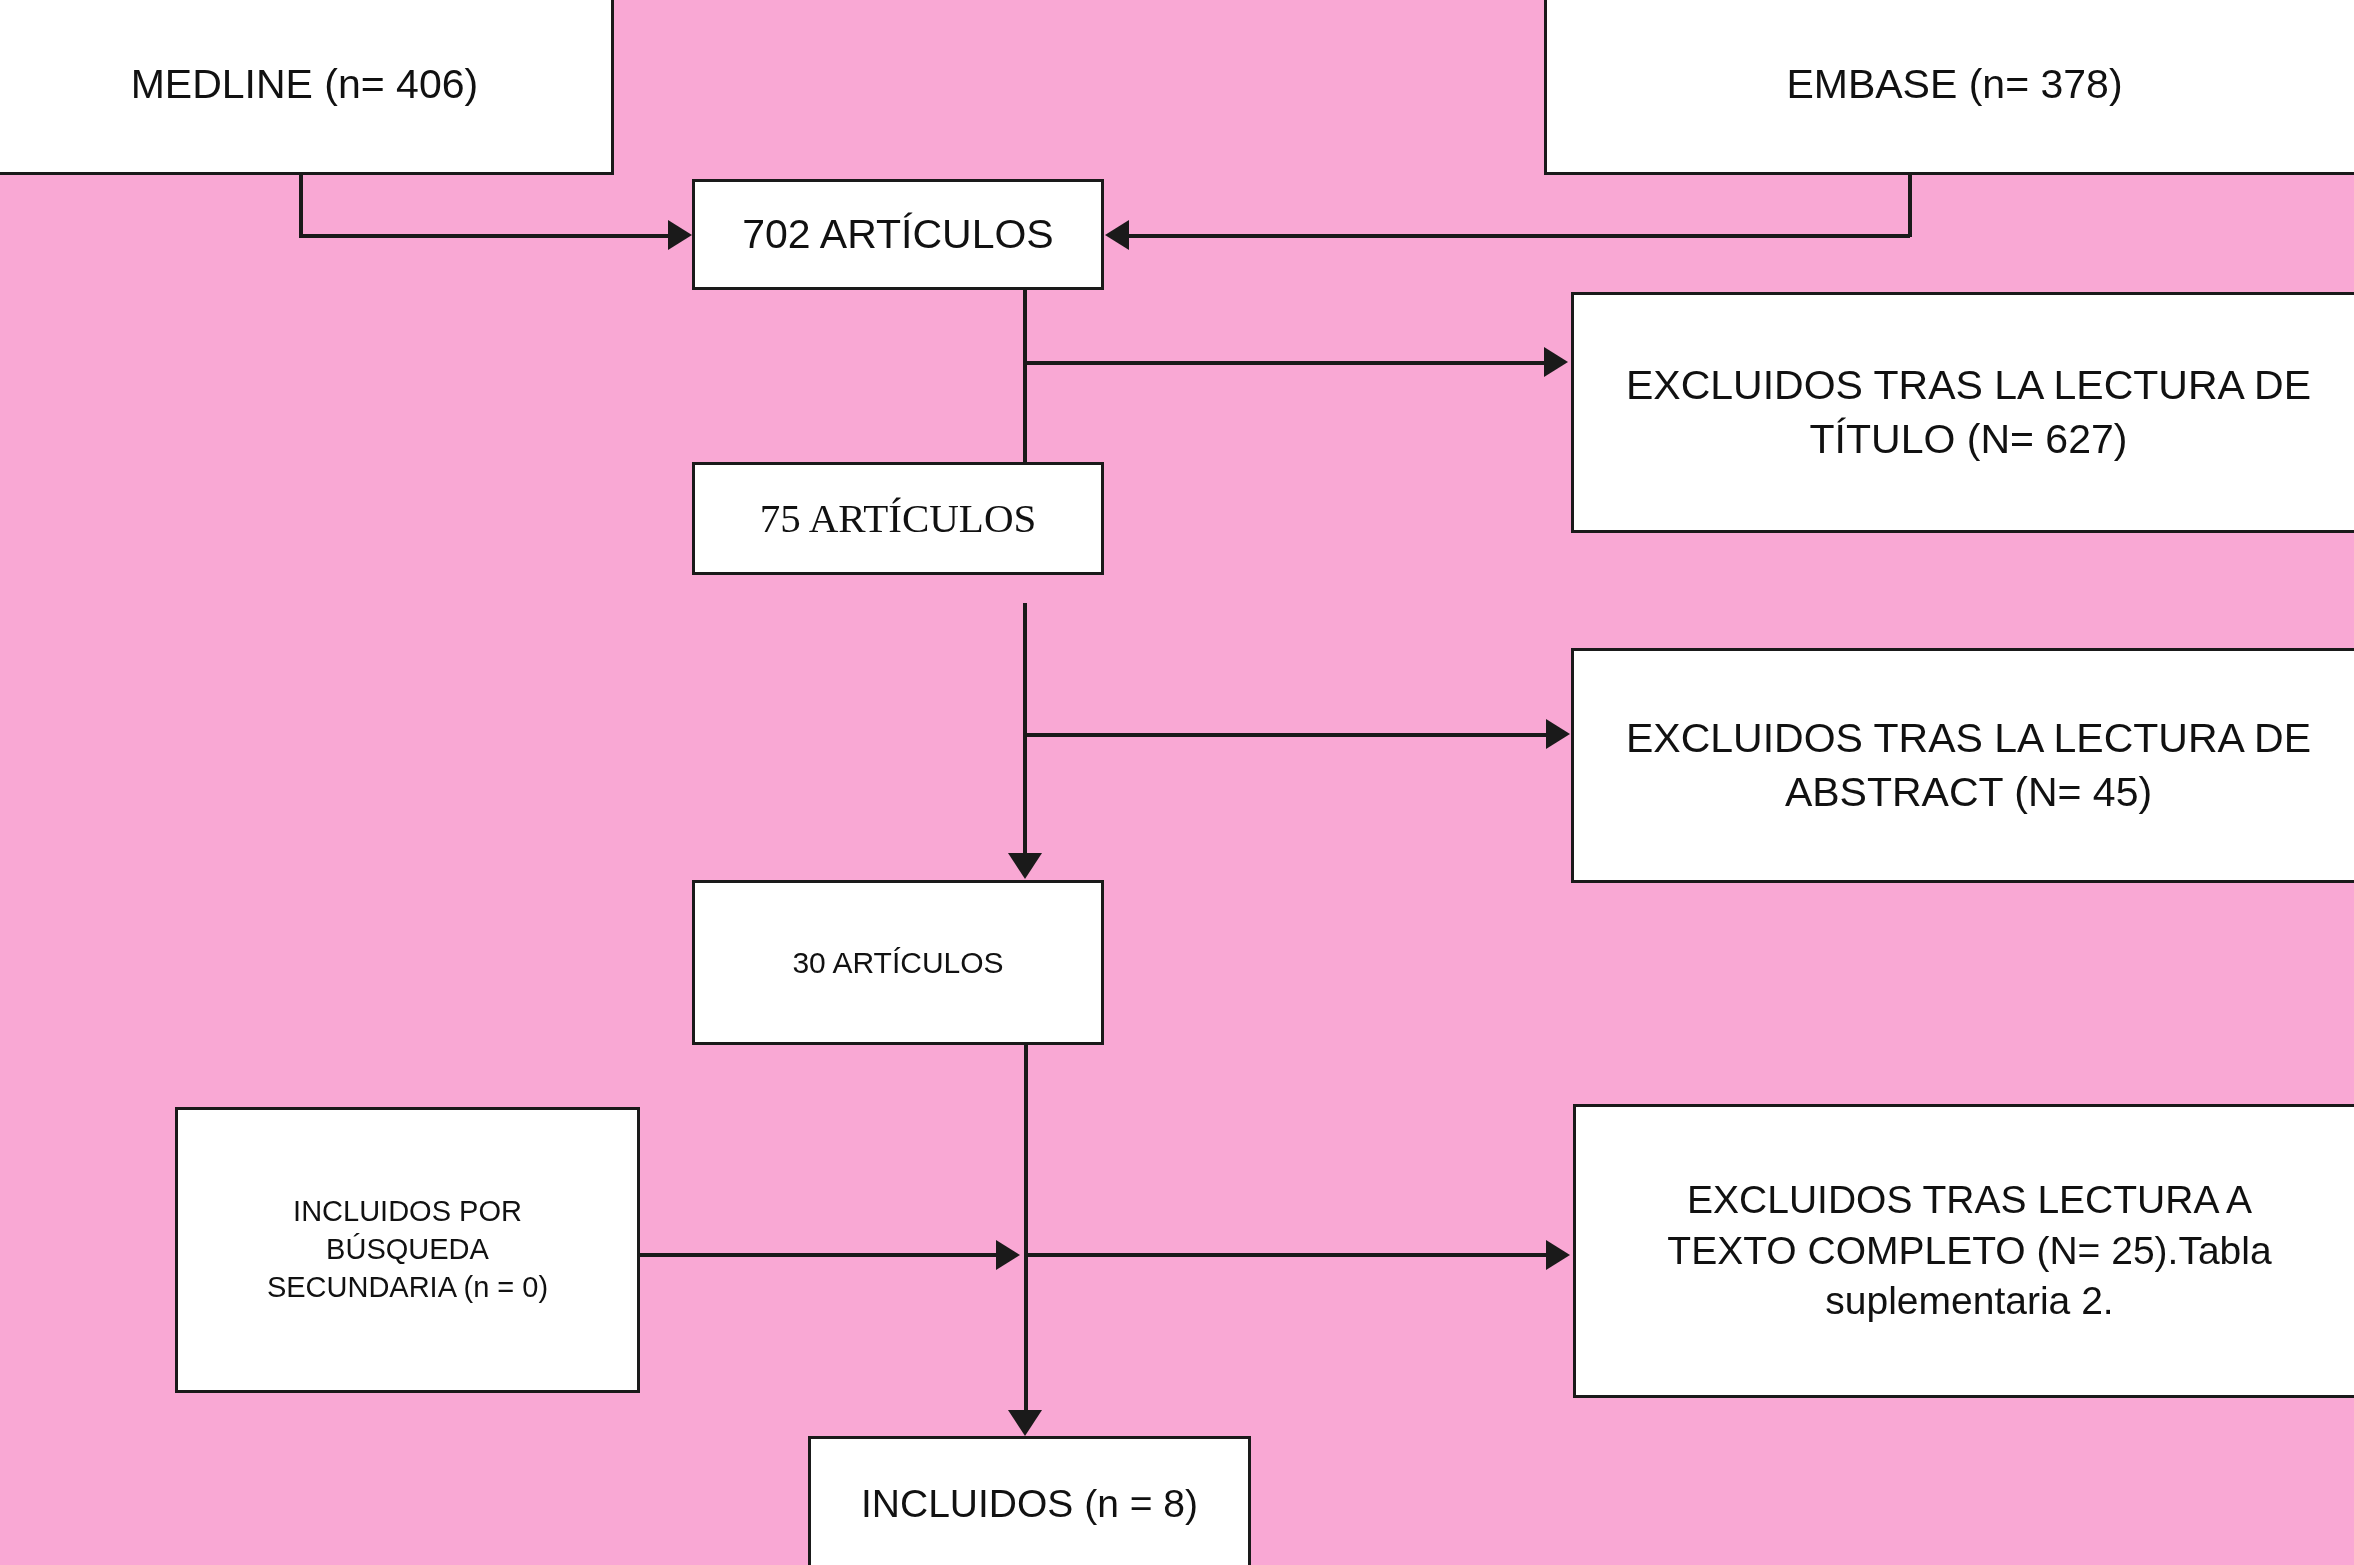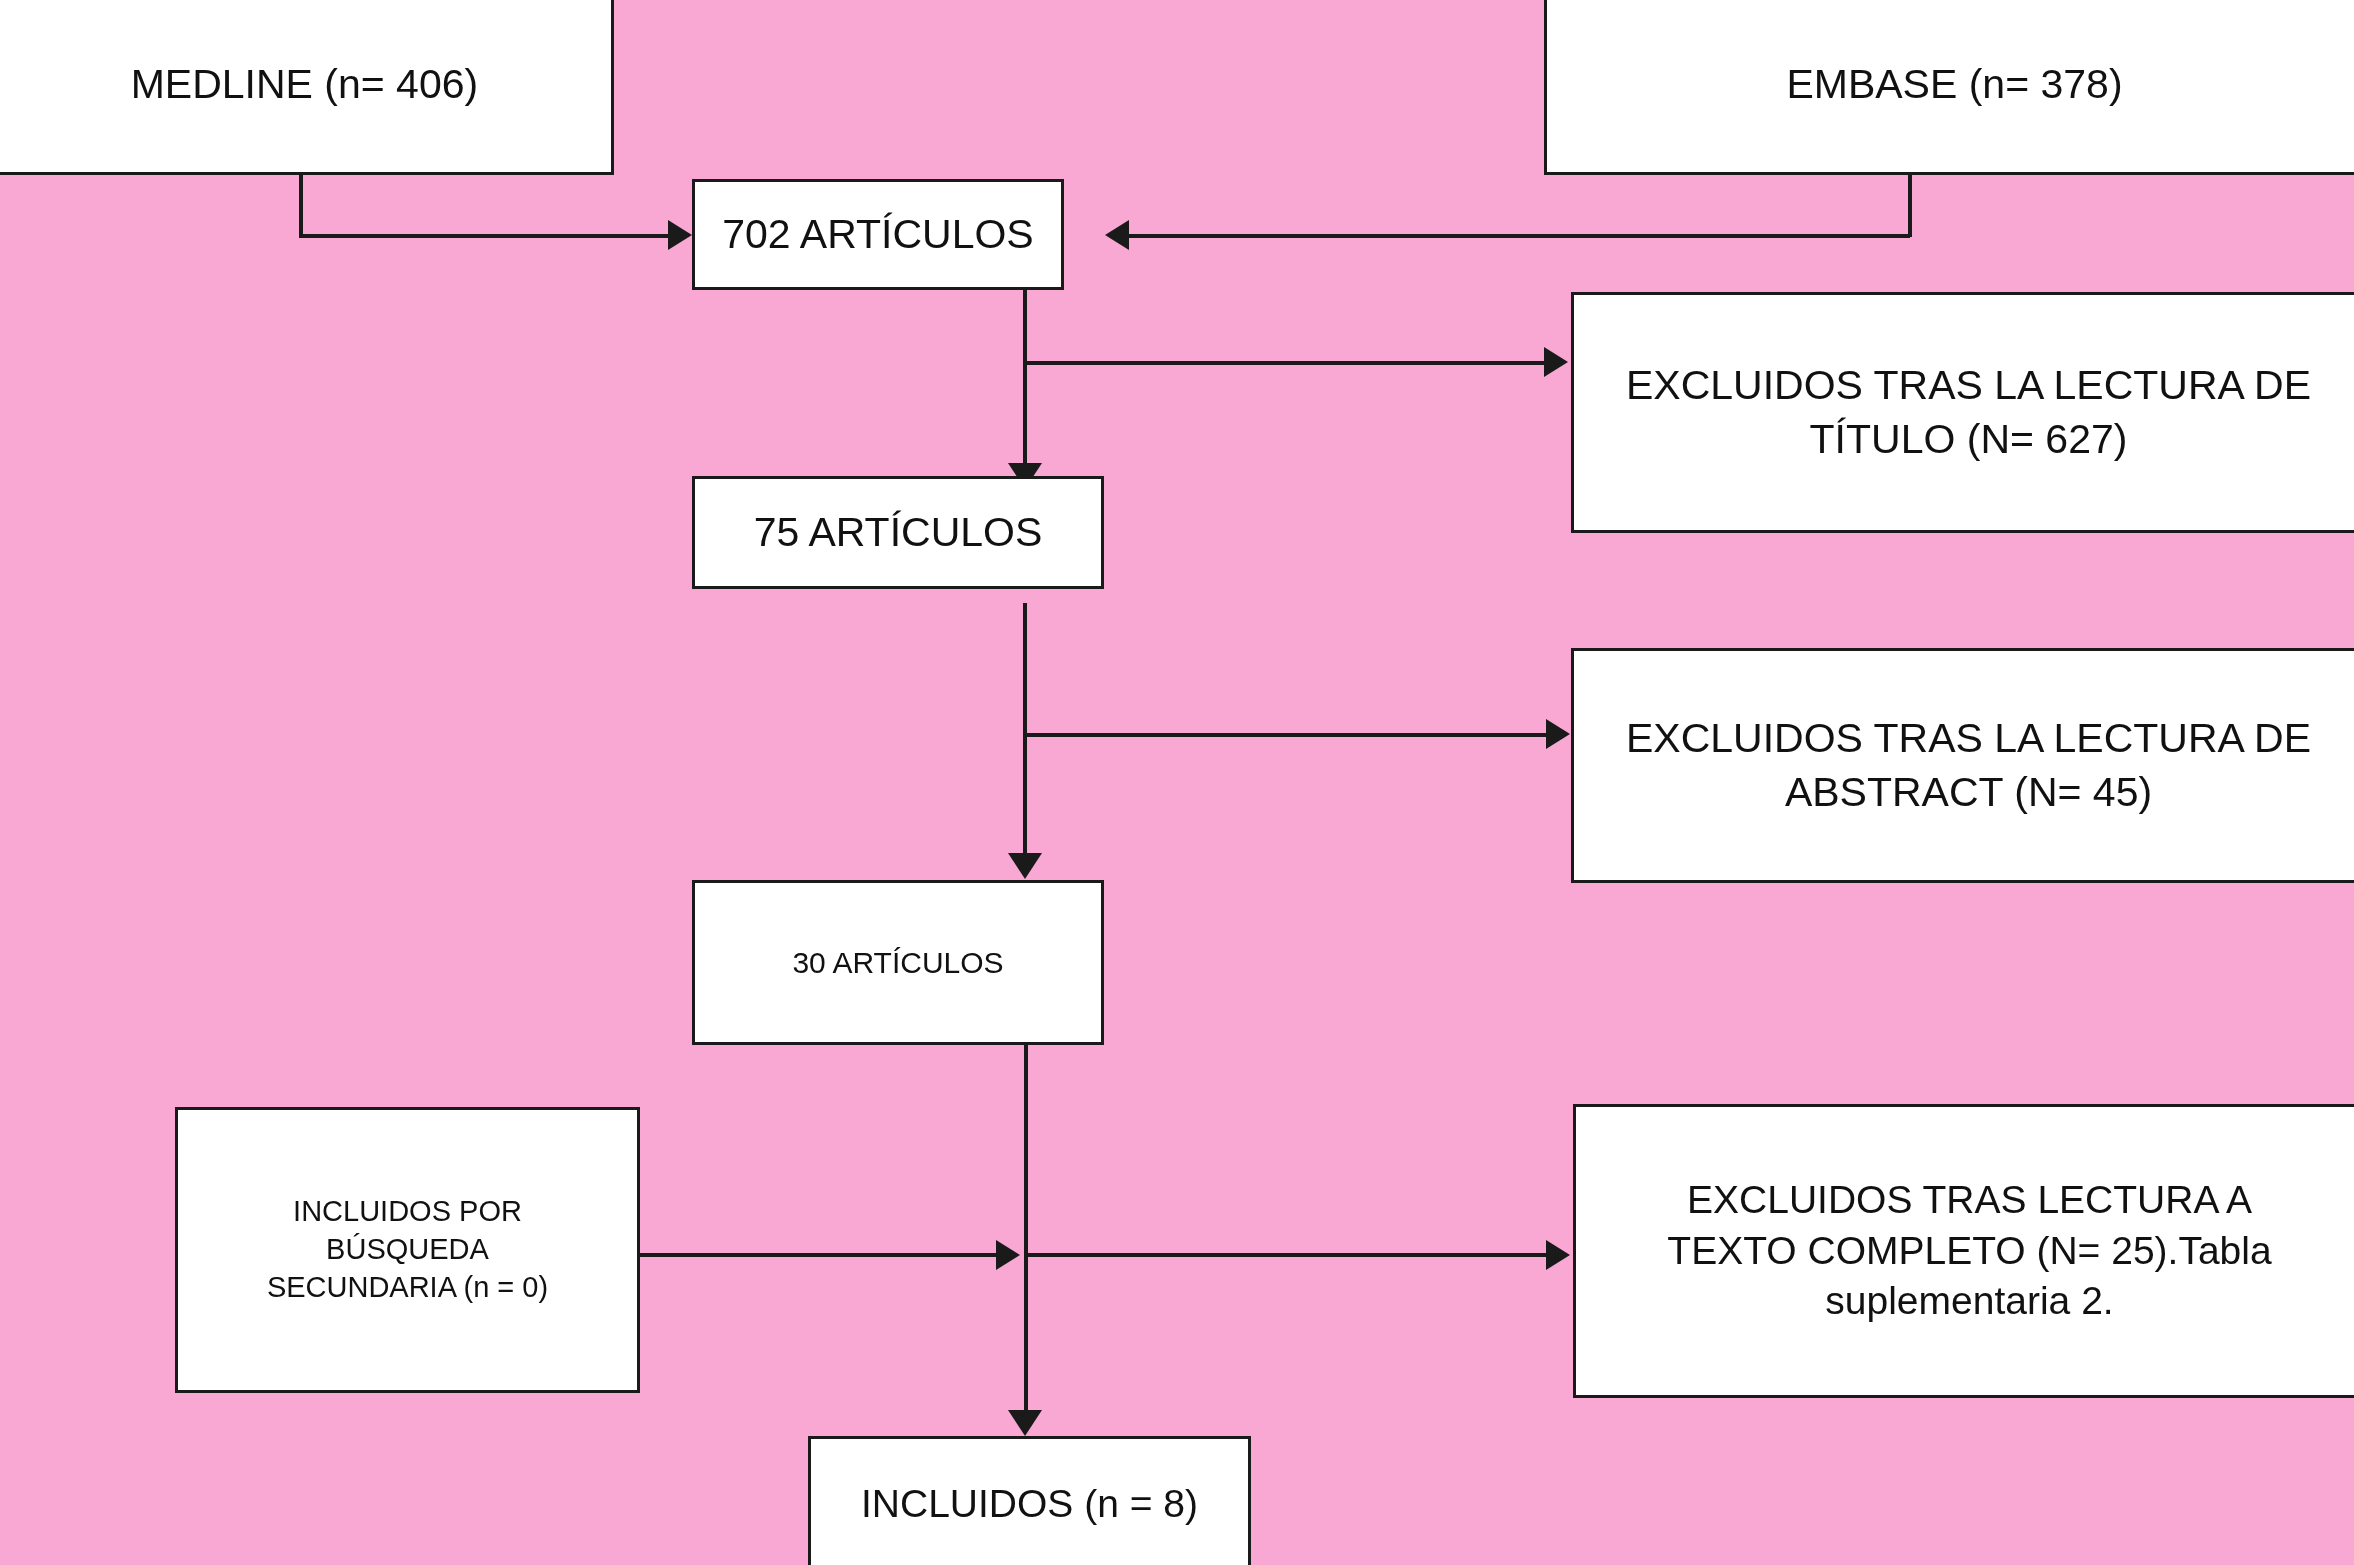--- a/index.html
+++ b/index.html
@@ -29,23 +29,23 @@
     z-index: 3;
   }
   .node .txt {
     display: block;
     padding: 0 9.4px;
     white-space: pre-line;
   }
   
   #node-medline   { left: -5.6px;   top: -5.6px;    width: 620px;  height: 181px;  font-size: 41px; }
   #node-embase    { left: 1544px; top: -5.6px;    width: 821px;  height: 181px;  font-size: 41px; }
-  #node-total     { left: 692px;  top: 179px;   width: 372px;  height: 111px;  font-size: 41px; }
+  #node-total     { left: 692px;  top: 179px;   width: 412px;  height: 111px;  font-size: 41px; }
   #node-excl1     { left: 1571px; top: 292px;   width: 795px;  height: 241px;  font-size: 41px; }
-  #node-75        { left: 692px;  top: 476px;   width: 412px;  height: 113px;  font-size: 41px; }
+  #node-75        { left: 692px;  top: 462px;   width: 412px;  height: 113px;  font-size: 41px; font-family: Liberation Serif, serif; }
   #node-excl2     { left: 1571px; top: 648px;   width: 795px;  height: 235px;  font-size: 41px; }
   #node-30        { left: 692px;  top: 880px;   width: 412px;  height: 165px;  font-size: 30px; }
   #node-secondary { left: 175px;  top: 1107px;  width: 465px;  height: 286px;  font-size: 29px; }
   #node-excl3     { left: 1573px; top: 1104px;  width: 793px;  height: 294px;  font-size: 39px; }
   #node-included  { left: 808px;  top: 1436px;  width: 443px;  height: 136px;  font-size: 39px; }
 
   
   .ln {
     position: absolute;
     background: #1a1a1a;

